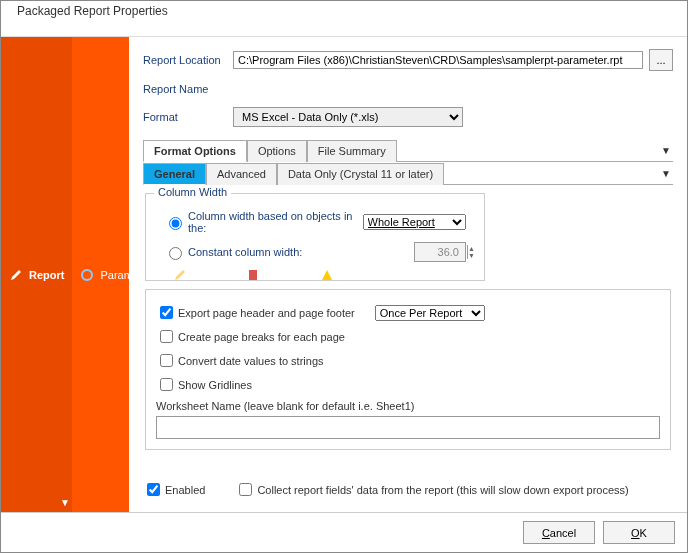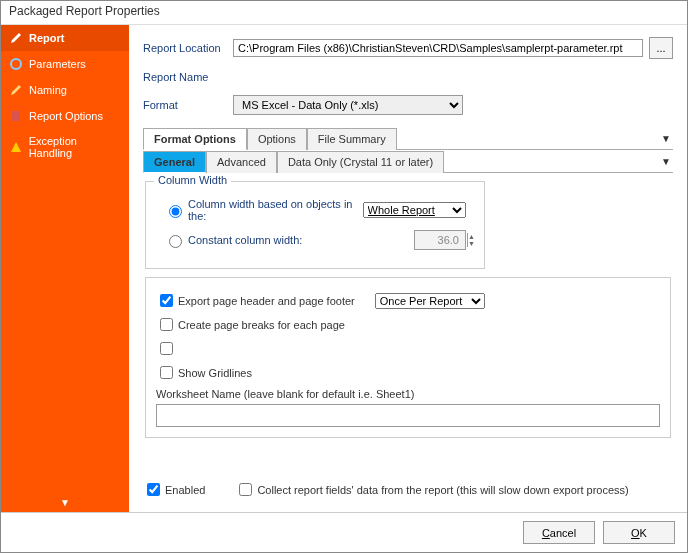--- a/index.html
+++ b/index.html
@@ -1,20 +1,20 @@
 <!DOCTYPE html>
 <html><head>
 <meta charset="utf-8">
 <style>
   * { box-sizing: border-box; font-family: "Segoe UI", Tahoma, sans-serif; }
   body { margin: 0; background: #fff; }
   .window { width: 688px; height: 553px; border: 1px solid #888; position: relative; display: flex; flex-direction: column; box-shadow: 4px 4px 6px rgba(0,0,0,0.3); }
-  .titlebar { height: 24px; padding: 3px 8px; font-size: 12px; color: #333; border-bottom: 1px solid #ddd; }
+  .titlebar { height: 36px; padding: 3px 16px; font-size: 12px; color: #333; border-bottom: 1px solid #ddd; }
   .body { flex: 1; display: flex; min-height: 0; }
-  .sidebar { width: 128px; background: #ff5400; color: #fff; display: flex; flex-direction: column; position: relative; }
+  .sidebar { width: 128px; background: #ff5400; color: #fff; display: flex; flex-direction: row; position: relative; }
   .sidebar-item { display: flex; align-items: center; gap: 6px; padding: 6px 8px; font-size: 11px; cursor: pointer; }
   .sidebar-item .ic { width: 14px; height: 14px; display: flex; align-items: center; justify-content: center; }
   .sidebar-item.active { background: #e84a00; font-weight: bold; }
   .sidebar-arrow { position: absolute; bottom: 4px; left: 0; right: 0; text-align: center; color: #fff; font-size: 10px; }
   .main { flex: 1; padding: 12px 14px 0 14px; font-size: 11px; color: #333; display: flex; flex-direction: column; min-width: 0; }
   .row { display: flex; align-items: center; margin-bottom: 12px; }
   .row label.l { width: 90px; color: #1a3e7a; font-size: 11px; }
   .row input[type=text], .row select { font-size: 11px; padding: 2px 4px; border: 1px solid #999; }
   .loc-input { flex: 1; }
   .browse { width: 24px; height: 22px; margin-left: 6px; border: 1px solid #999; background: #f4f4f4; font-size: 11px; line-height: 1; }
@@ -154,20 +154,21 @@
             <select class="sel">
               <option>Once Per Report</option>
             </select>
           </div>
           <div class="check-row">
             <input type="checkbox" style="">
             <span>Create page breaks for each page</span>
           </div>
           <div class="check-row">
             <input type="checkbox" style="">
+            <span>Convert date values to strings</span>
           </div>
           <div class="check-row">
             <input type="checkbox" style="">
             <span>Show Gridlines</span>
           </div>
           <div class="wname" style="margin-top:6px">
             <div>Worksheet Name (leave blank for default i.e. Sheet1)</div>
             <input type="text" style="">
           </div>
         </div>

